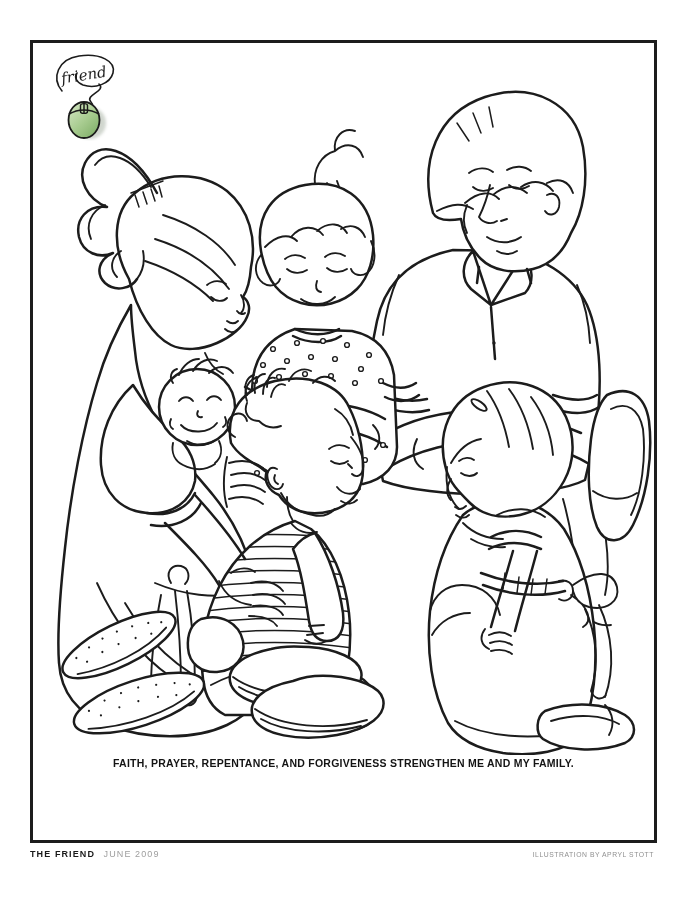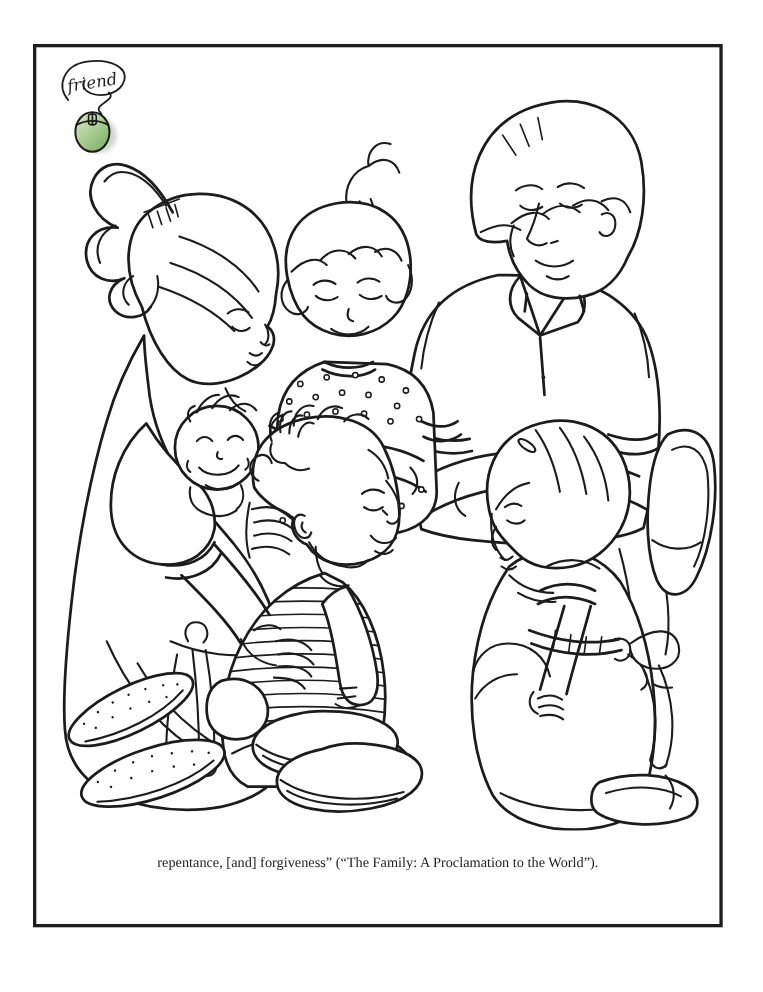--- a/index.html
+++ b/index.html
@@ -264,20 +264,27 @@
               <circle cx="-20" cy="-2" r="1.1"></circle>
             <circle cx="0" cy="-2" r="1.1"></circle>
               <circle cx="20" cy="0" r="1.1"></circle>
               <circle cx="38" cy="4" r="1.1"></circle>
           </g>
         </g>
       </g>
     </svg>
 
     <div class="caption">
+      <p class="caption-title">FAITH, PRAYER, REPENTANCE, AND FORGIVENESS STRENGTHEN ME AND MY FAMILY.</p>
       <p class="caption-quote">
         <br>
-        <span>repentance, [and] forgiveness” (“The Family: A Proclamation to the World”).</span>
       </p>
     </div>
   </div>
 
+  <div class="footer">
+    <div class="footer-left">
+      <span class="footer-mag">THE FRIEND</span>
+      <span class="footer-issue">JUNE 2009</span>
+    </div>
+    <div class="footer-credit">ILLUSTRATION BY APRYL STOTT</div>
+  </div>
 </div>
 
 </body></html>

